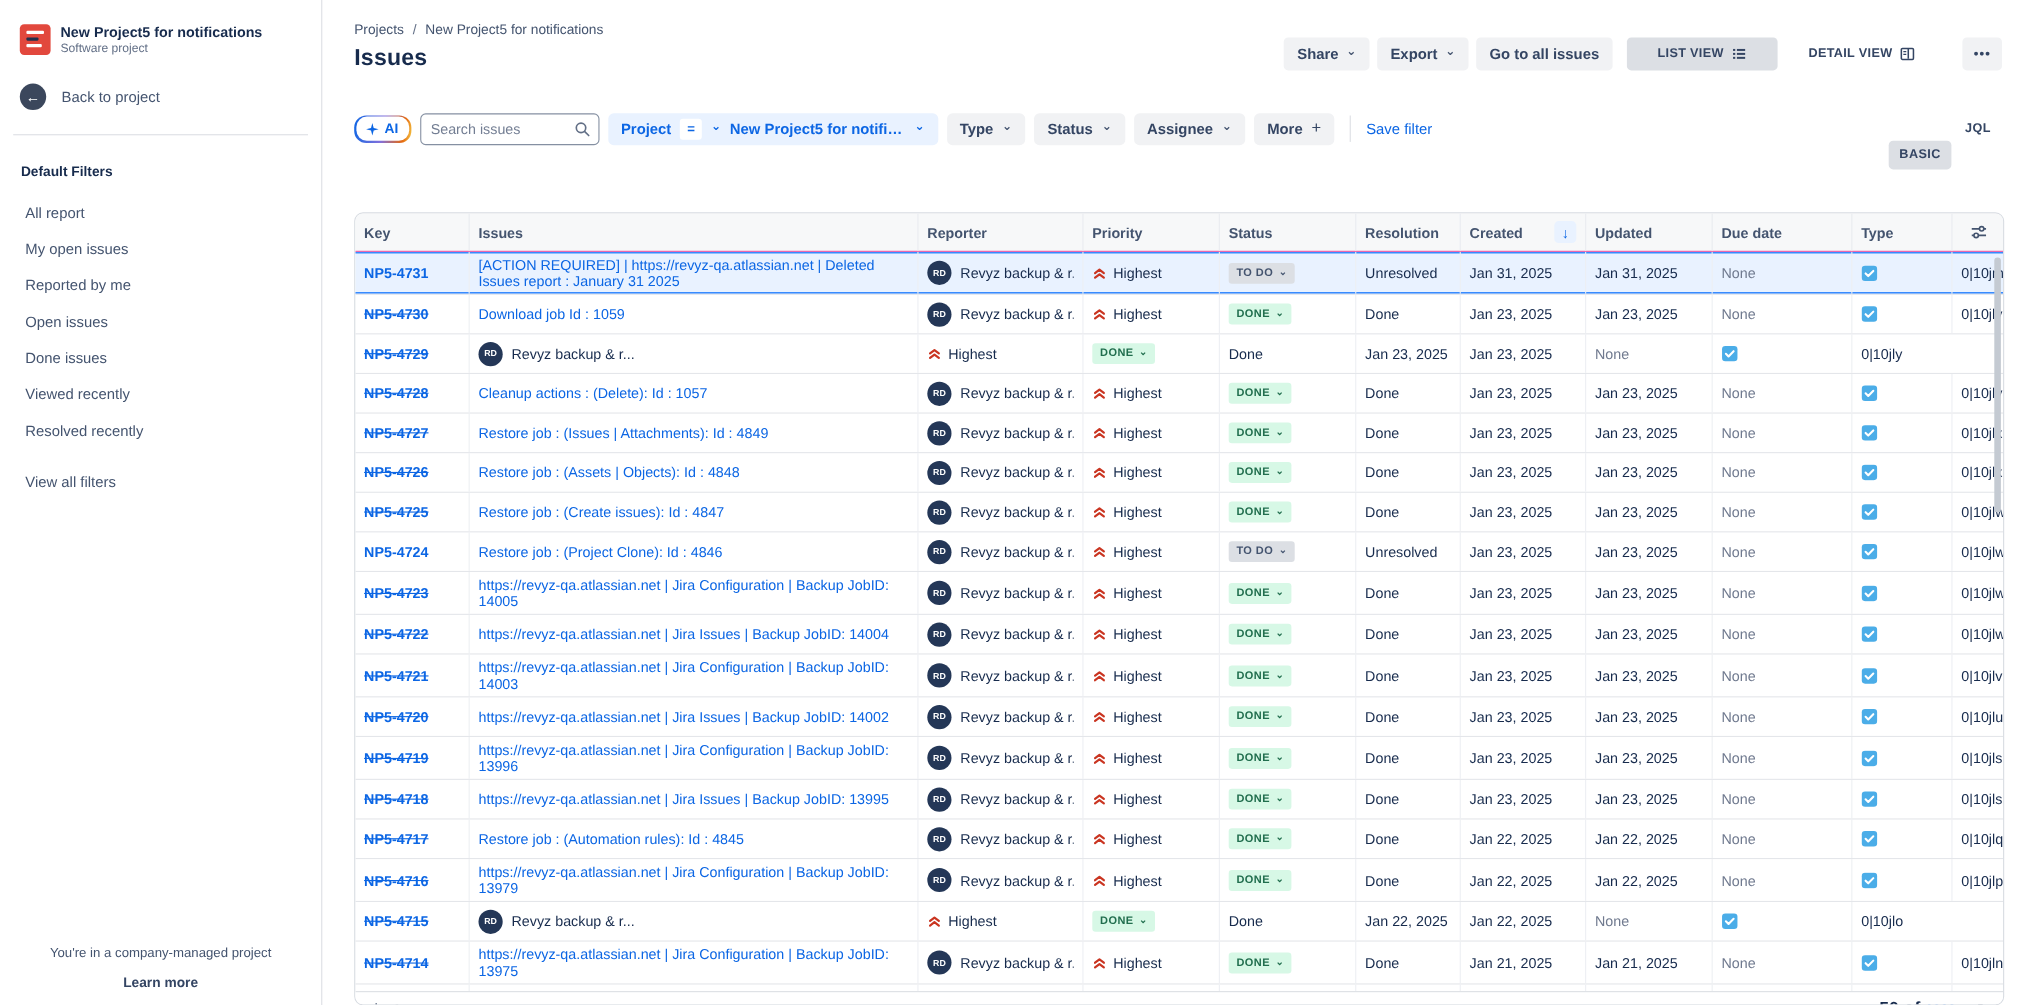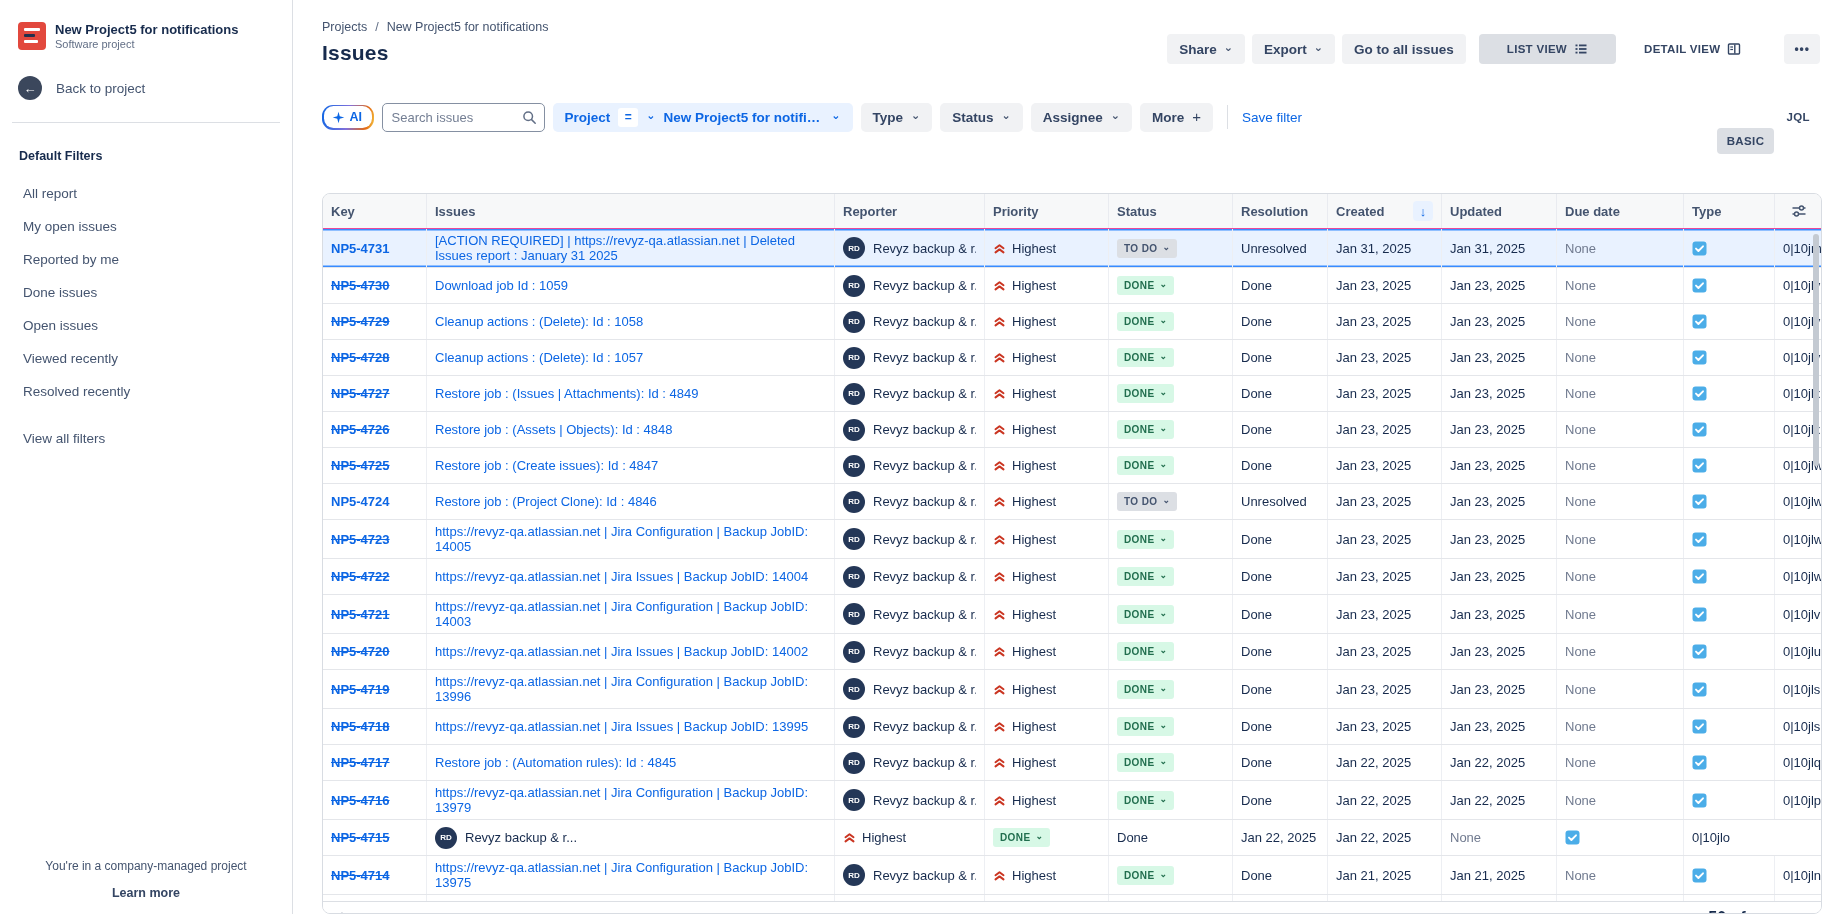--- a/index.html
+++ b/index.html
@@ -148,22 +148,22 @@
     <div class="back-row">
       <span class="back-circle">←</span>
       <span class="back-label">Back to project</span>
     </div>
     <div class="side-divider"></div>
     <div class="filters-heading">Default Filters</div>
     <nav class="side-items">
       <div class="side-item">All report</div>
       <div class="side-item">My open issues</div>
       <div class="side-item">Reported by me</div>
+      <div class="side-item">Open issues</div>
       <div class="side-item">Done issues</div>
-      <div class="side-item">Open issues</div>
       <div class="side-item">Viewed recently</div>
       <div class="side-item">Resolved recently</div>
     </nav>
     <div class="view-all">View all filters</div>
     <div class="side-foot">
       <div class="side-foot-note">You're in a company-managed project</div>
       <div class="side-foot-link">Learn more</div>
     </div>
   </aside>
 
@@ -397,23 +397,20 @@
     </div>
     <div class="cell">
               <span class="rank-val">0|10jly</span>
             </div>
   </div>
           <div class="trow grid-cols">
     <div class="cell">
       <a class="key-link struck">NP5-4729</a>
     </div>
     <div class="cell">
-      <a class="sum-link">Cleanup actions : (Delete): Id : 1058</a>
-    </div>
-    <div class="cell">
       <span class="avatar">RD</span>
       <span class="rep-name">Revyz backup &amp; r...</span>
     </div>
     <div class="cell">
       <svg class="prio-icon" width="13" height="13" viewBox="0 0 13 13">
         <path d="M2.5 6.2 L6.5 3.2 L10.5 6.2" fill="none" stroke="#CA3521" stroke-width="2" stroke-linecap="round" stroke-linejoin="round"></path>
         <path d="M2.5 10.4 L6.5 7.4 L10.5 10.4" fill="none" stroke="#CA3521" stroke-width="2" stroke-linecap="round" stroke-linejoin="round"></path>
       </svg>
       <span>Highest</span>
     </div>

